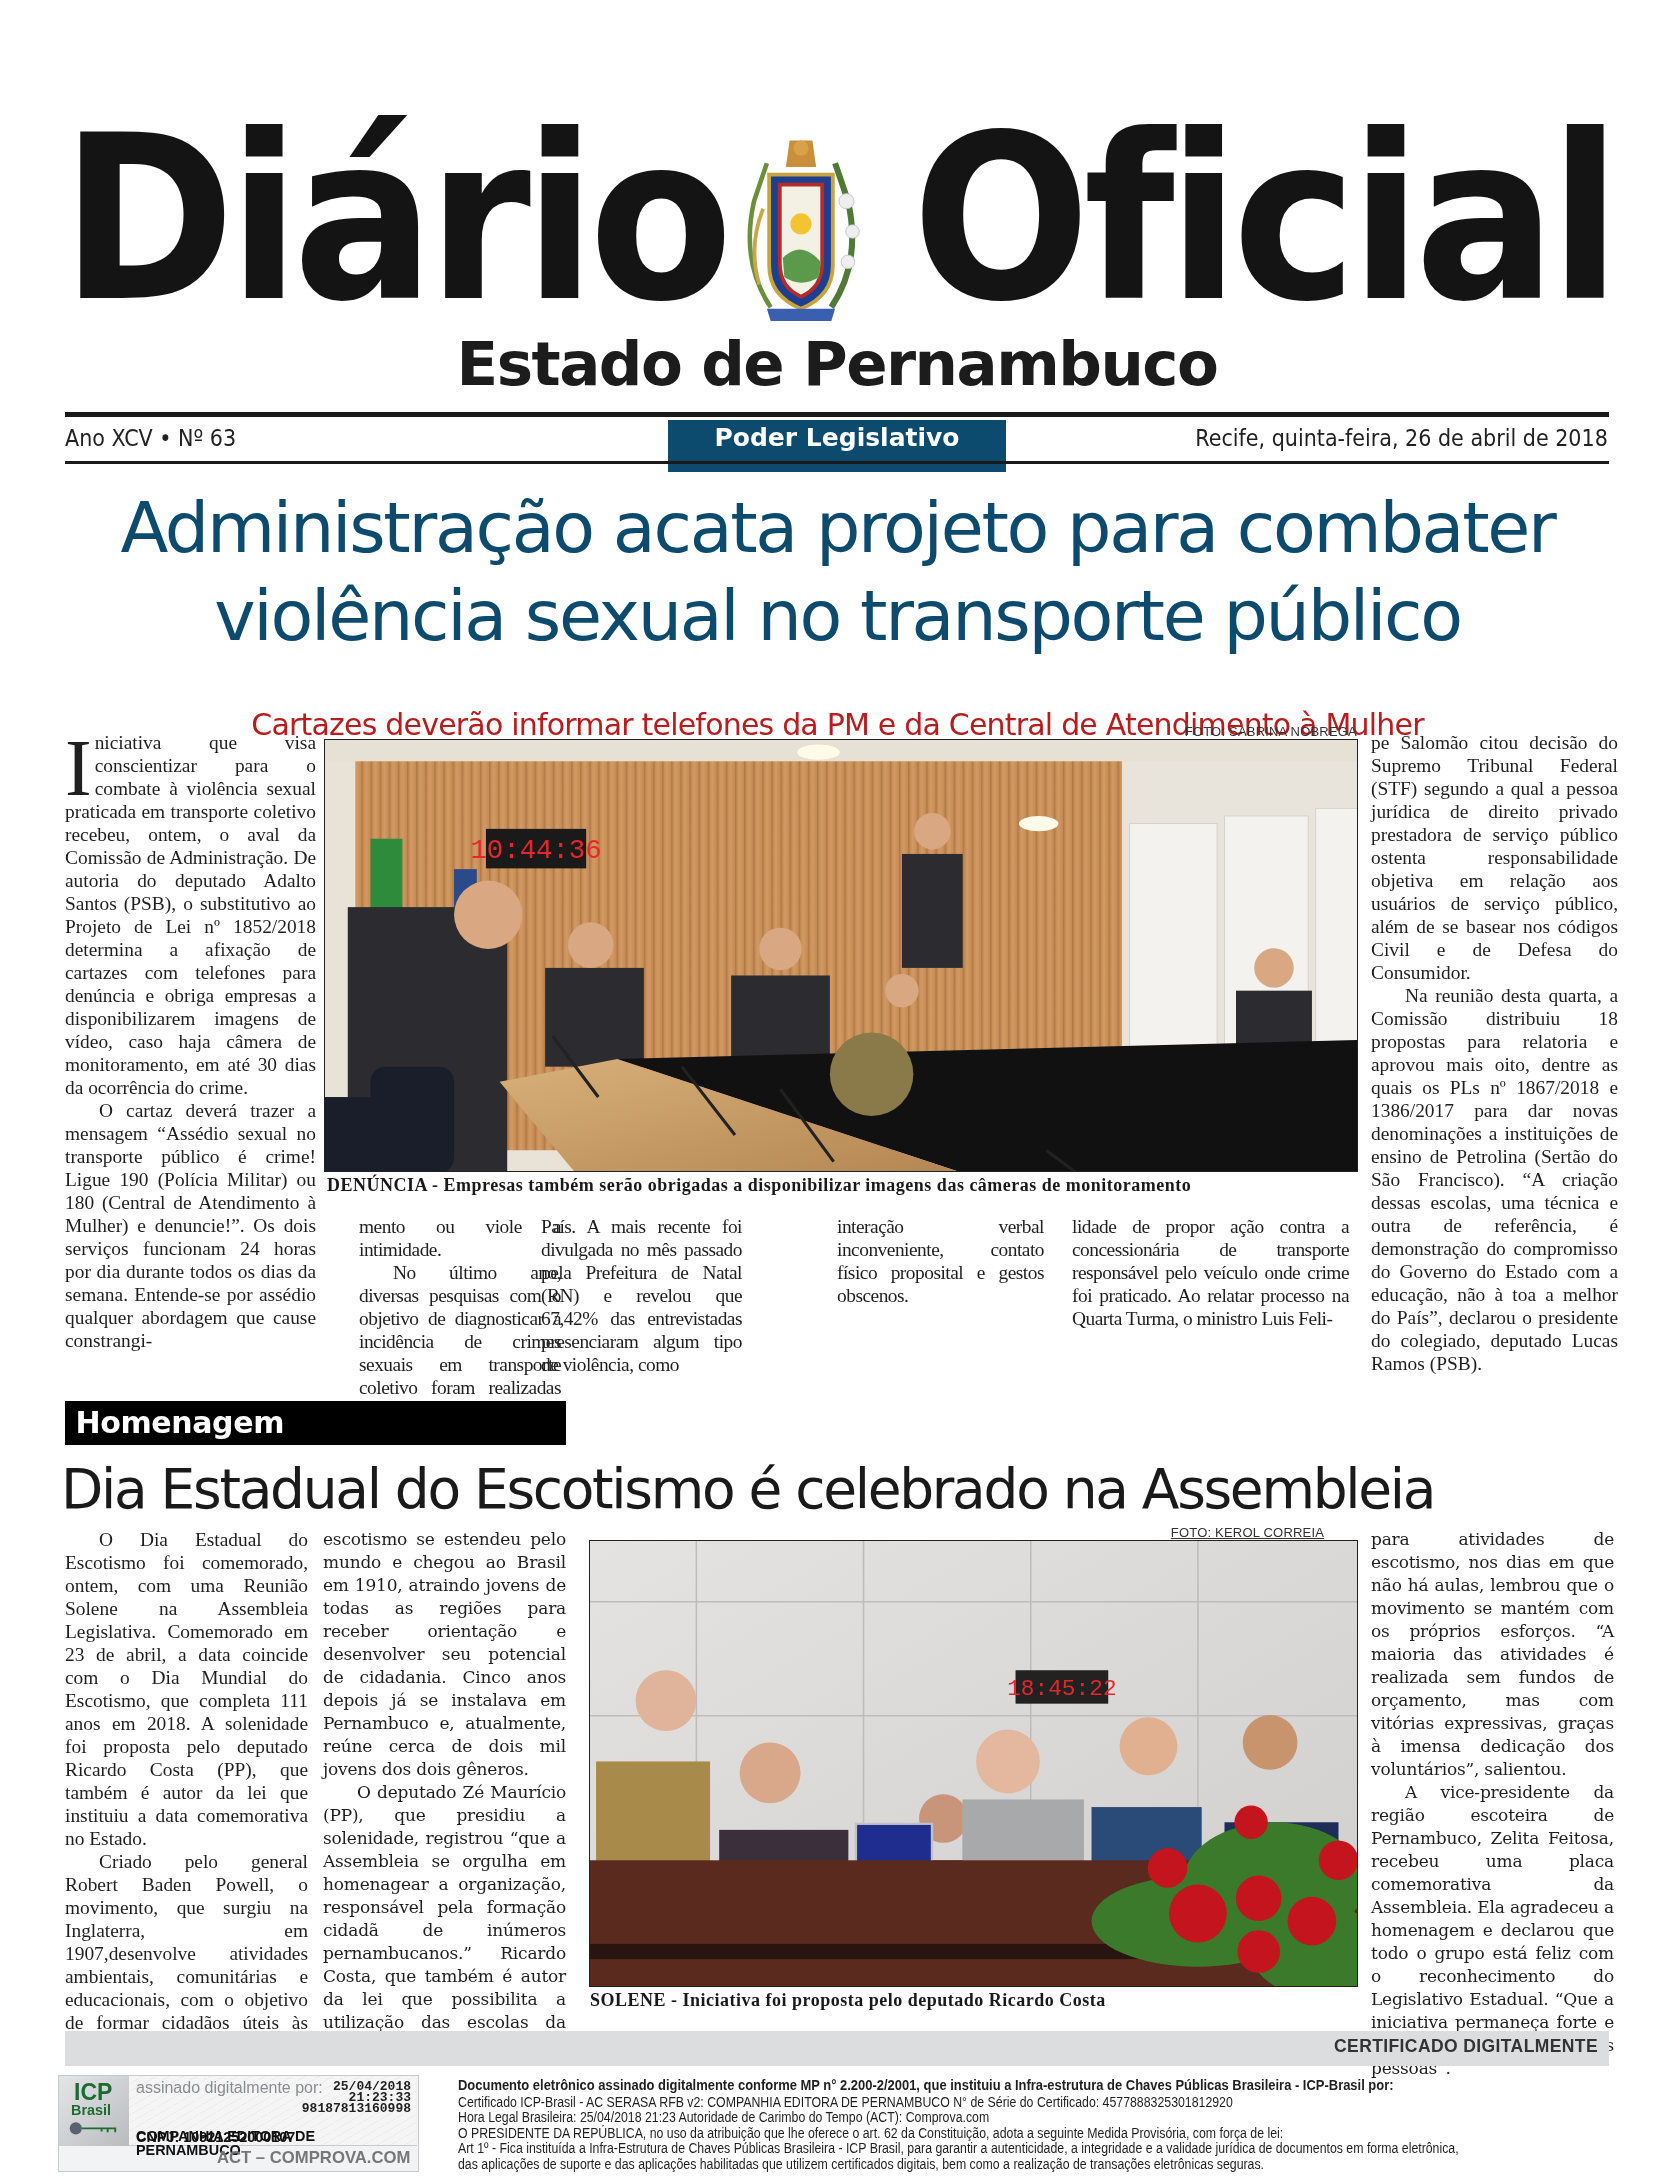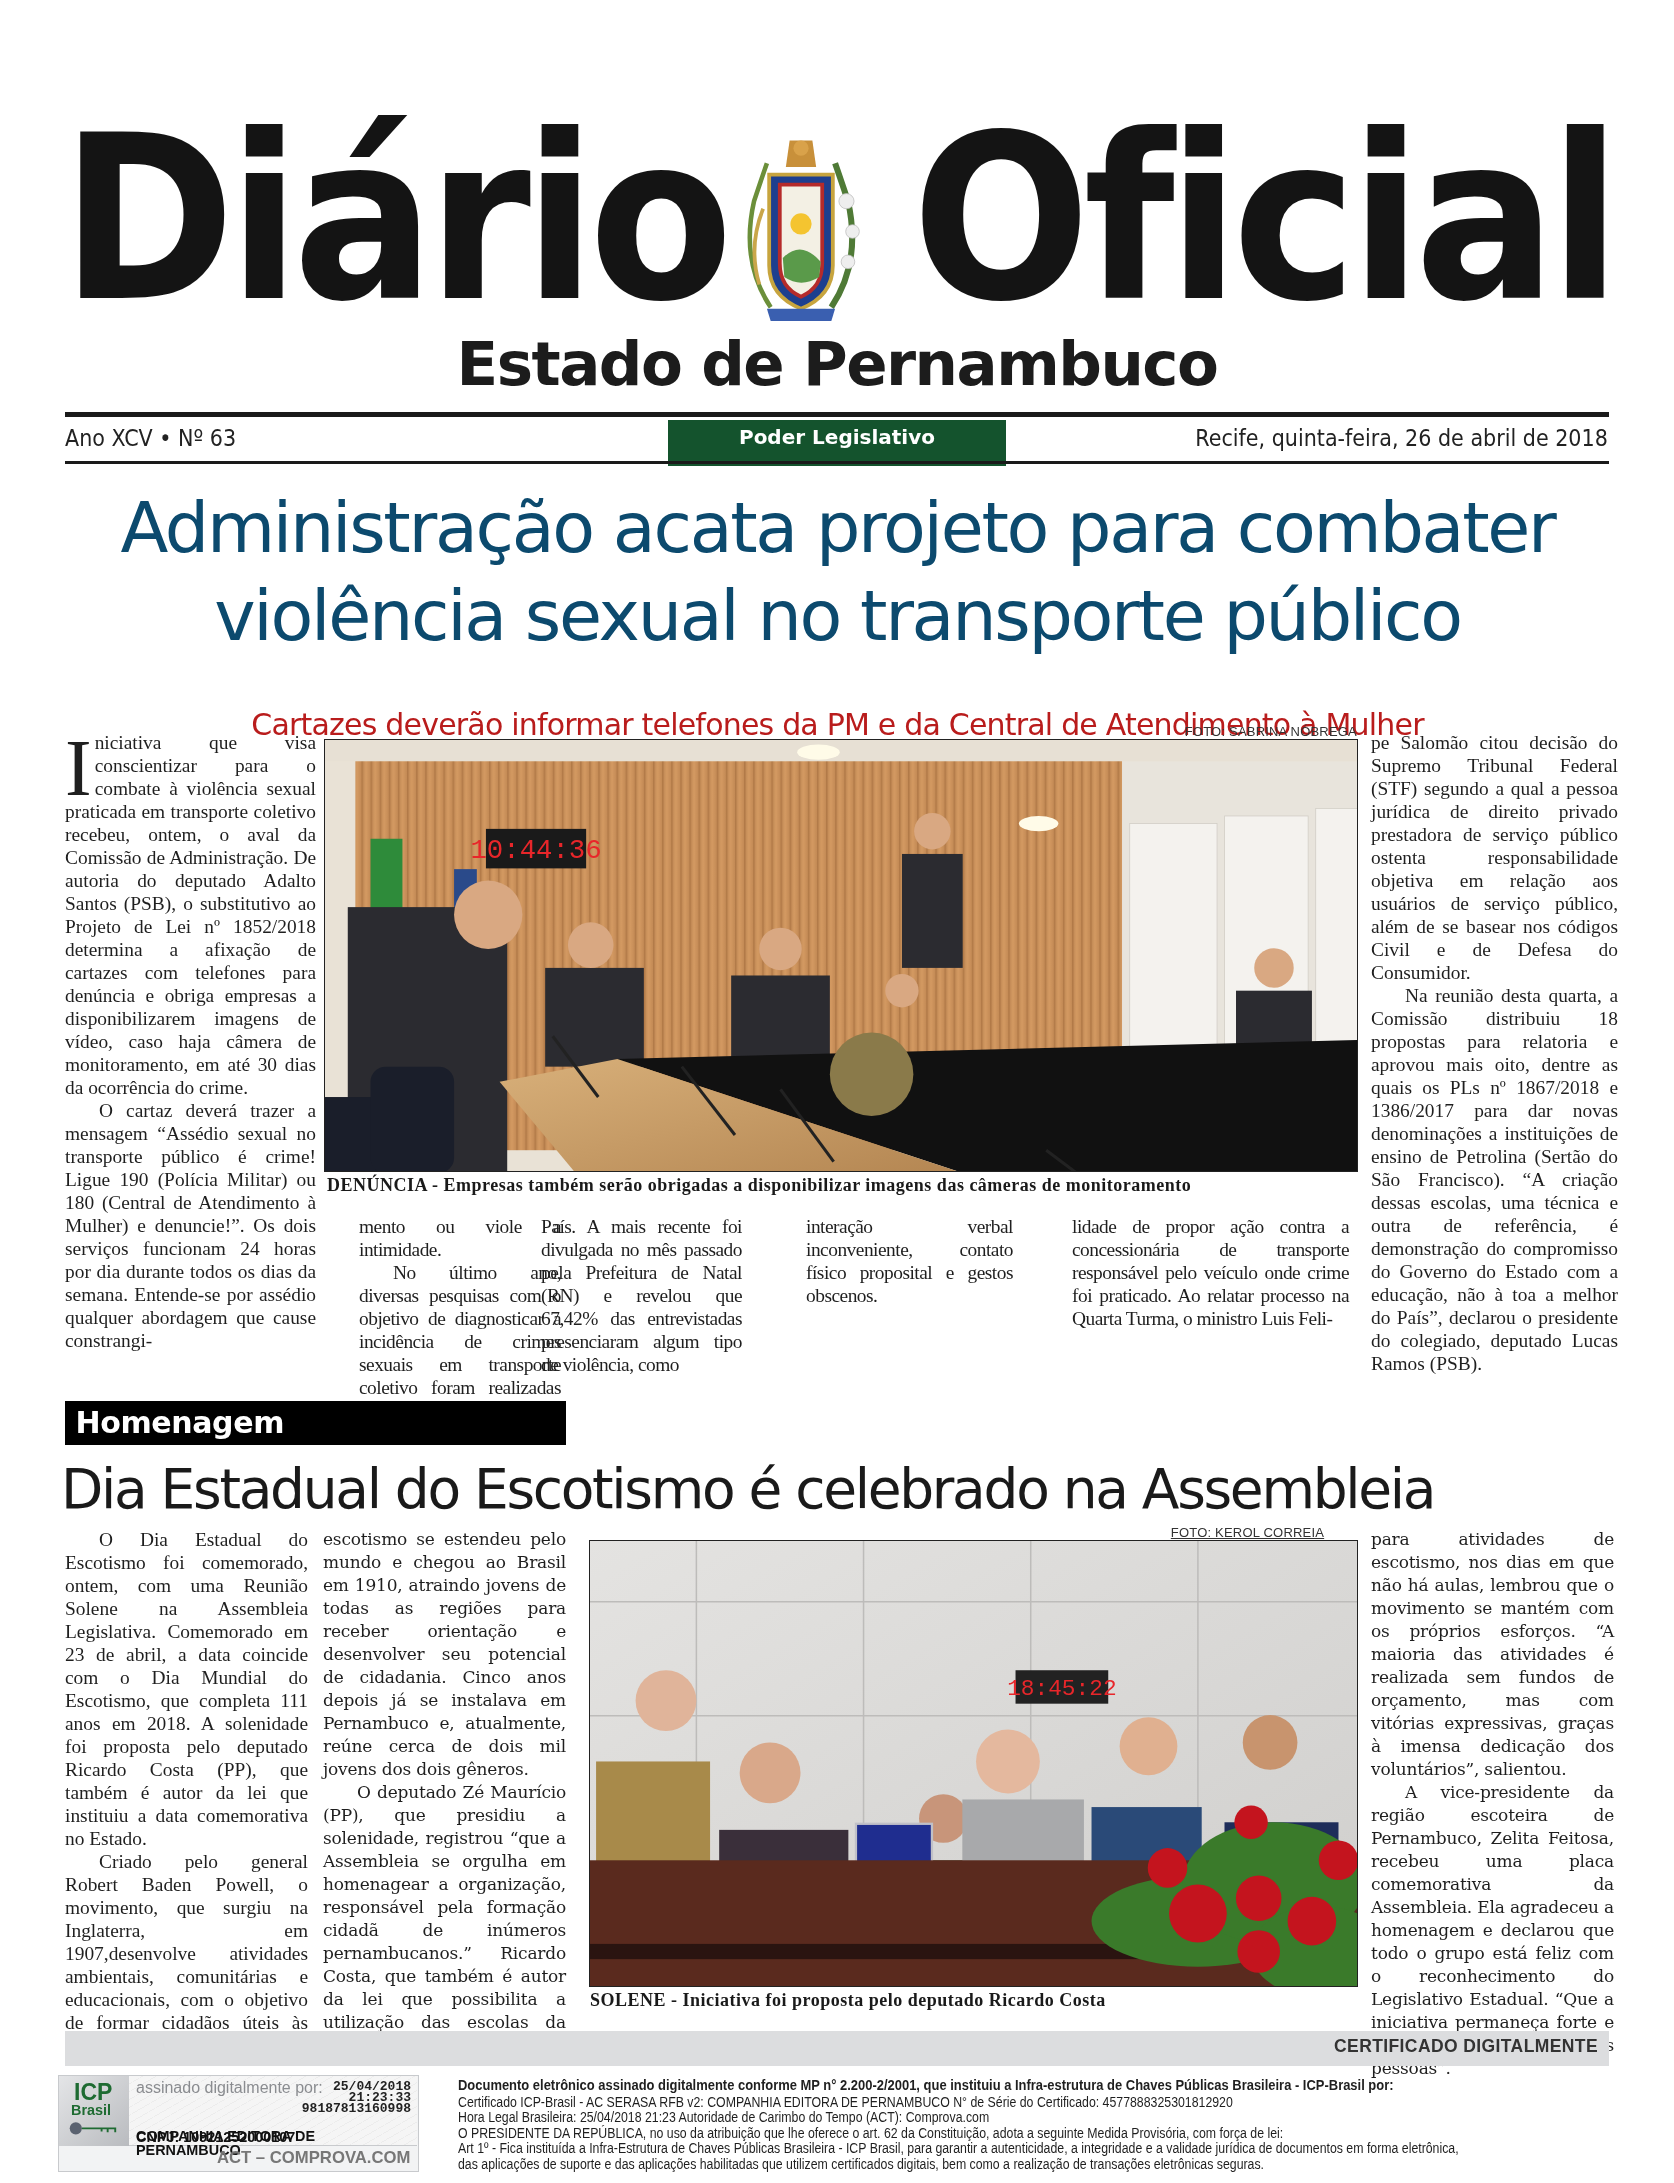--- a/index.html
+++ b/index.html
@@ -12,21 +12,21 @@
   .mast-word { font-family: "DejaVu Sans", sans-serif; font-weight: bold; font-size: 228px; line-height: 1; letter-spacing: -7.6px; color: #141414; transform: scaleX(0.92); transform-origin: left bottom; }
   .mast-word.right { transform-origin: right bottom; }
   .crest { left: 725px; top: 133px; width: 152px; height: 197px; }
   .mast-sub { left: 0; width: 1674px; top: 328px; text-align: center; font-family: "DejaVu Sans", sans-serif; font-weight: bold; font-size: 61px; color: #1c1c1c; letter-spacing: -1.5px; }
 
   .rule { left: 65px; width: 1544px; height: 4.6px; background: #1a1a1a; }
   .rule.thin { height: 3px; }
   .info-left, .info-right { top: 422px; font-family: "DejaVu Sans", sans-serif; font-size: 23.5px; line-height: 33px; color: #222; transform: scaleX(0.88); }
   .info-left { left: 65px; transform-origin: left center; }
   .info-right { right: 66px; transform-origin: right center; white-space: nowrap; }
-  .power-box { left: 668px; top: 420px; width: 338px; height: 46px; background: #14532d; color: #fff; text-align: center; font-family: "DejaVu Sans", sans-serif; font-weight: bold; font-size: 20px; line-height: 35px; }
+  .power-box { left: 668px; top: 420px; width: 338px; height: 52px; background: #0c4a6e; color: #fff; text-align: center; font-family: "DejaVu Sans", sans-serif; font-weight: bold; font-size: 25px; line-height: 35px; }
 
   
   .hl { left: 46px; width: 1583px; text-align: center; font-family: "DejaVu Sans", sans-serif; color: #0c4a6e; letter-spacing: -2.3px; white-space: nowrap; }
   .hl1 { top: 486px; font-size: 70px; line-height: 85px; }
   .hl2 { top: 574px; font-size: 70px; line-height: 85px; }
   .subhl { top: 668px; font-size: 30px; line-height: 50px; letter-spacing: -0.8px; color: #b91c1c; margin-top: 32px; }
 
   
   .col { font-size: 19.4px; line-height: 23px; text-align: justify; hyphens: manual; color: #1f1f1f; }
   .col p { text-indent: 34px; }
@@ -167,21 +167,21 @@
 </div>
 <div class="abs caption" style="left:327px; top:1175px;">DENÚNCIA - Empresas também serão obrigadas a disponibilizar imagens das câmeras de monitoramento</div>
 
 <div class="abs col narrow" style="left:327px; top:1215px; width:202px;margin-left:32px;">
   <p class="noind">mento ou viole a intimidade.</p>
   <p>No último ano, diversas pesquisas com o objetivo de diagnosticar a incidência de crimes sexuais em transporte coletivo foram realizadas no</p>
 </div>
 <div class="abs col narrow" style="left:541px; top:1215px; width:201px;">
   <p class="noind">País. A mais recente foi divulgada no mês passado pela Prefeitura de Natal (RN) e revelou que 67,42% das entrevistadas presenciaram algum tipo de violência, como</p>
 </div>
-<div class="abs col narrow" style="left:806px; top:1215px; width:207px;">
+<div class="abs col narrow" style="left:837px; top:1215px; width:207px;">
   <p class="noind">interação verbal inconveniente, contato físico proposital e gestos obscenos.</p>
 </div>
 <div class="abs col narrow" style="left:1072px; top:1215px; width:277px;">
   <p class="noind">lidade de propor ação contra a concessionária de transporte responsável pelo veículo onde crime foi praticado. Ao relatar processo na Quarta Turma, o ministro Luis Feli-</p>
 </div>
 
 <div class="abs col" style="left:1371px; top:731px; width:247px;">
   <p class="noind">pe Salomão citou decisão do Supremo Tribunal Federal (STF) segundo a qual a pessoa jurídica de direito privado prestadora de serviço público ostenta responsabilidade objetiva em relação aos usuários de serviço público, além de se basear nos códigos Civil e de Defesa do Consumidor.</p>
   <p>Na reunião desta quarta, a Comissão distribuiu 18 propostas para relatoria e aprovou mais oito, dentre as quais os PLs nº 1867/2018 e 1386/2017 para dar novas denominações a instituições de ensino de Petrolina (Sertão do São Francisco). “A criação dessas escolas, uma técnica e outra de referência, é demonstração do compromisso do Governo do Estado com a educação, não à toa a melhor do País”, declarou o presidente do colegiado, deputado Lucas Ramos (PSB).</p>
 </div>

